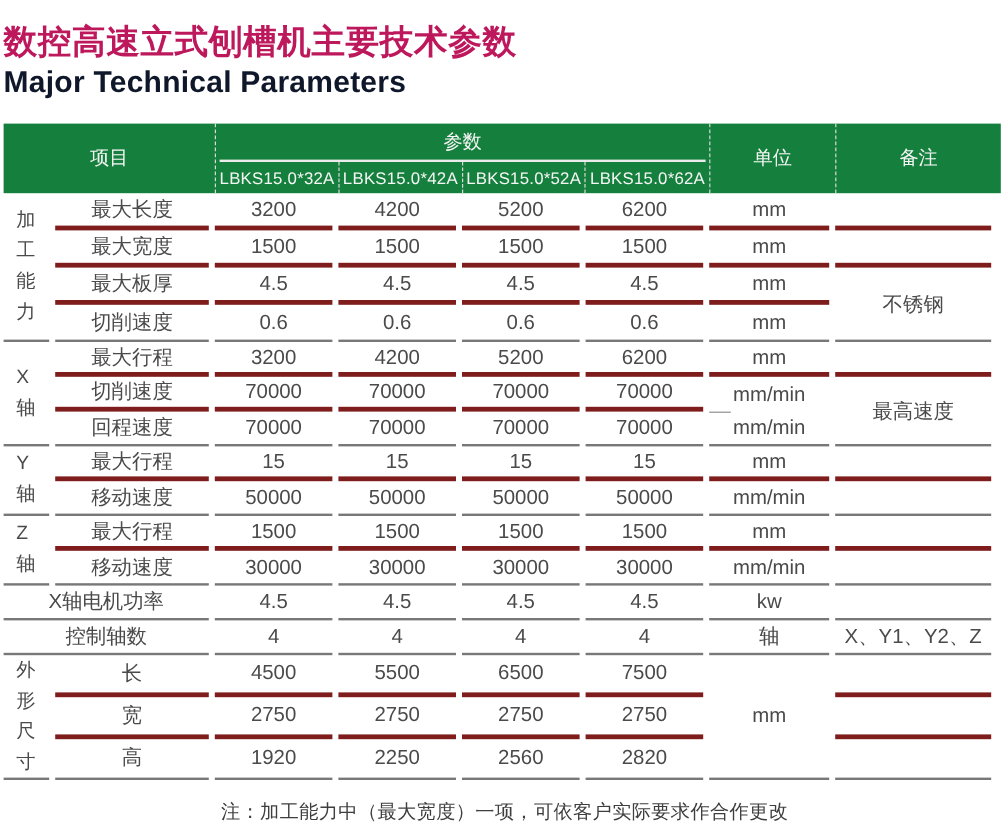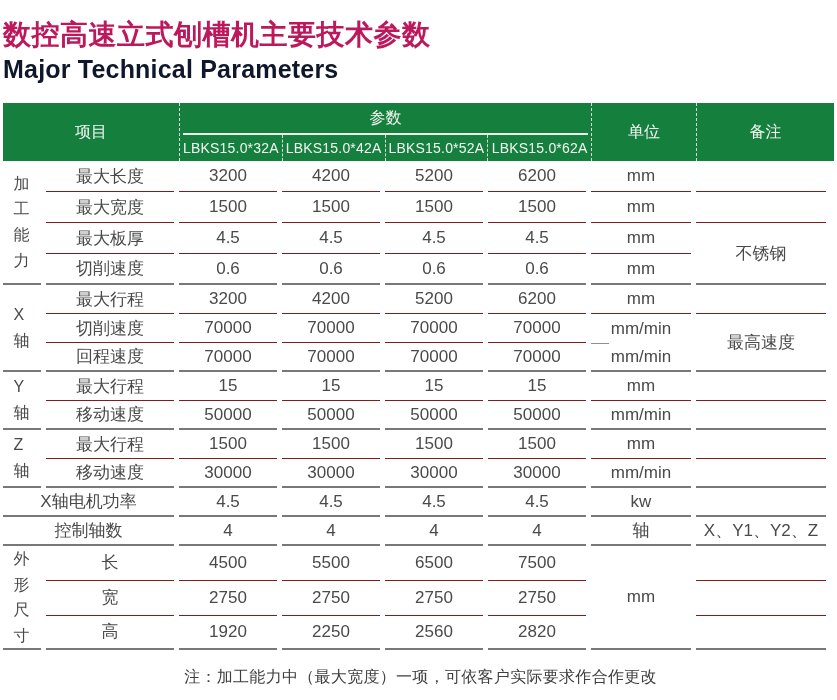--- a/index.html
+++ b/index.html
@@ -46,21 +46,21 @@
     border-collapse:separate;border-spacing:5px 0;
   }
   table.body td{
     text-align:center;vertical-align:middle;
     font-size:17px;color:#4a4a4a;padding:0;
   }
   tr.h31{height:31px;}
   tr.h29{height:29px;}
   td.lab{font-size:16px;}
   td.rem{font-size:16px;}
-  td.bb{border-bottom:1px solid #7f1d1d;}
+  td.bb{border-bottom:4px solid #7f1d1d;}
   td.bbg{border-bottom:2px solid #787878;}
   td.tick{position:relative;}
   td.tick::after{
     content:"";position:absolute;left:0;bottom:-1px;width:18px;
     border-bottom:1px solid #909090;
   }
   .vlabel{
     display:inline-block;width:1.05em;word-break:break-all;
     line-height:1.6;font-size:16px;text-align:left;
   }

